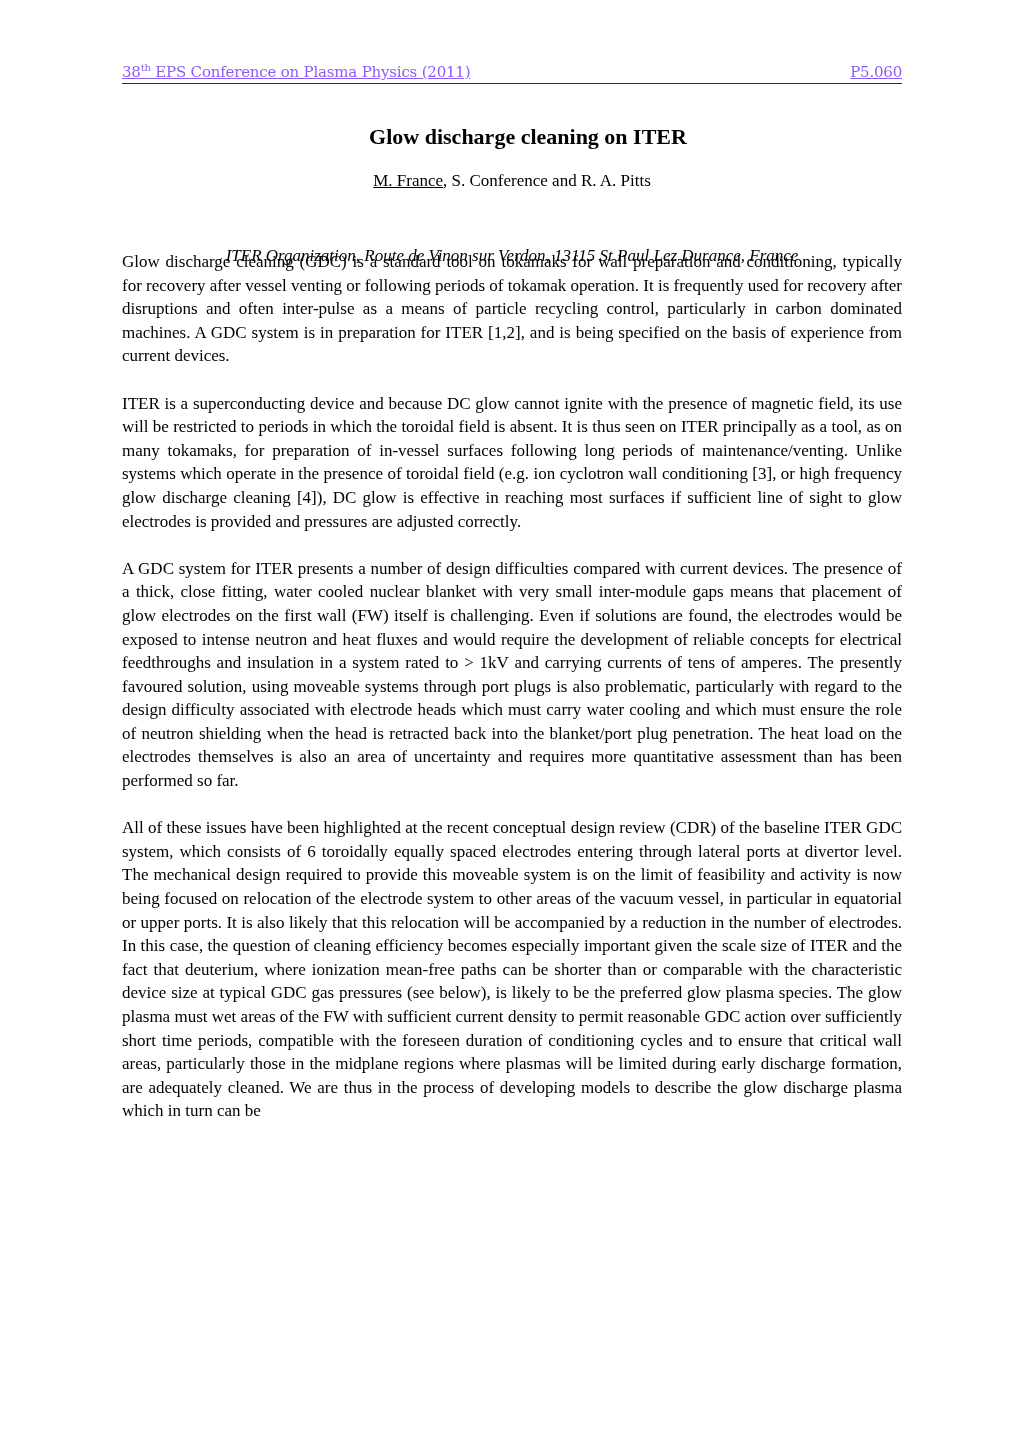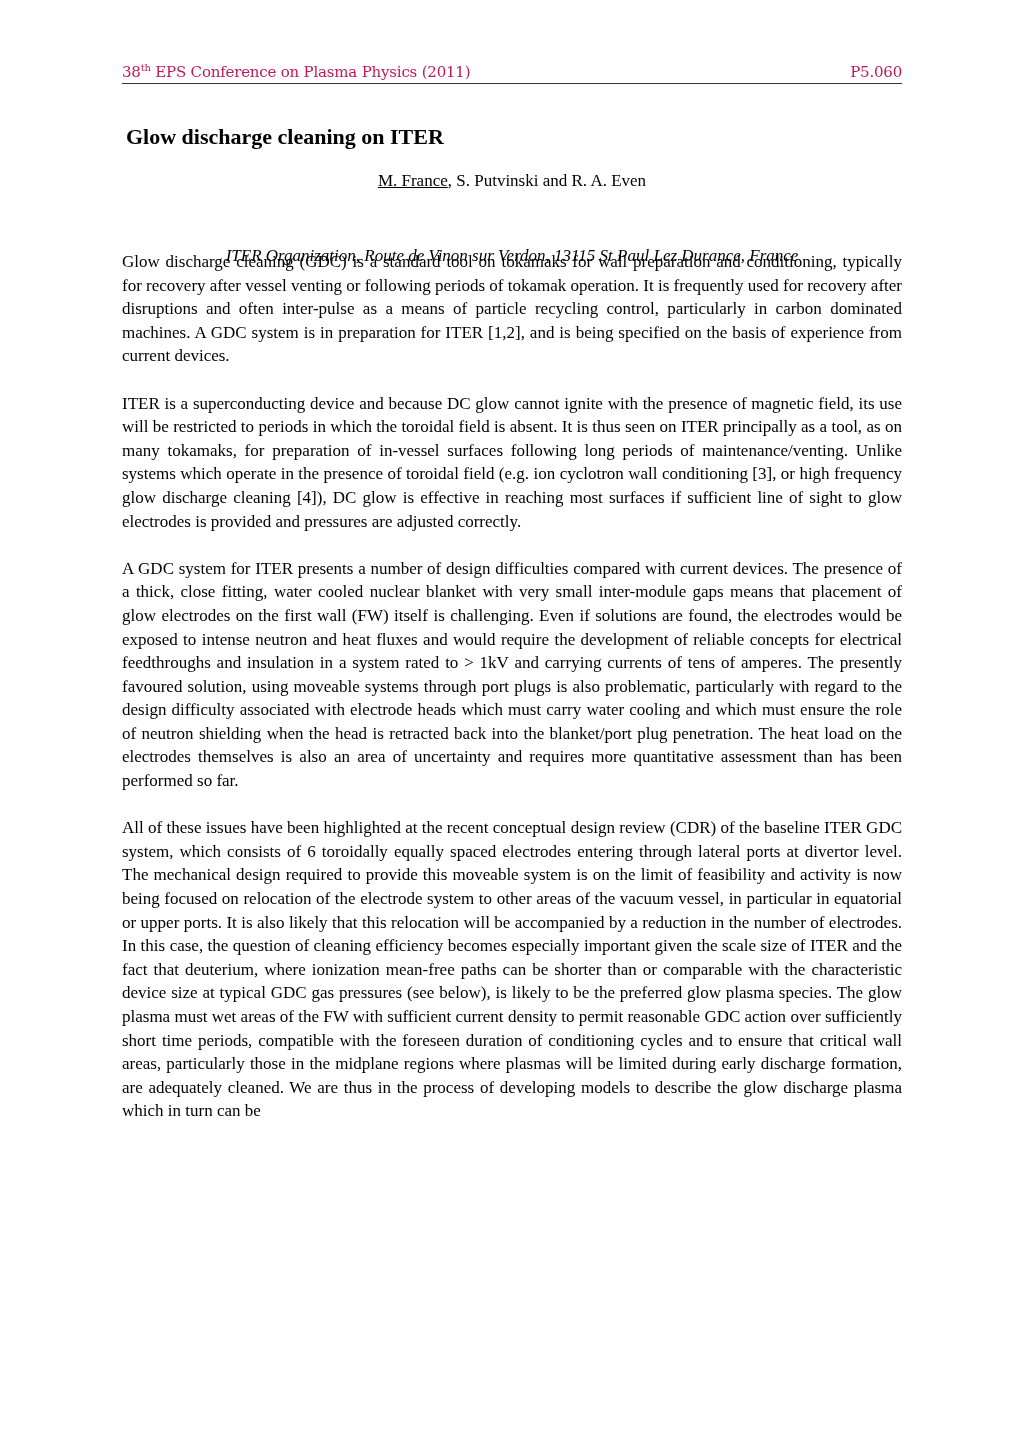--- a/index.html
+++ b/index.html
@@ -1,26 +1,26 @@
 <!DOCTYPE html>
 <html><head>
 <meta charset="utf-8">
 <style>
   html, body { margin: 0; padding: 0; background: #ffffff; }
   body { width: 1020px; height: 1442px; position: relative; overflow: hidden; color: #000; }
   .page { position: absolute; left: 122px; top: 0; width: 780px; }
   .running-header {
     position: absolute; top: 62px; left: 0; width: 780px;
-    font-family: "DejaVu Serif", serif; font-size: 15px; color: #be185d;
+    font-family: "DejaVu Serif", serif; font-size: 15px; color: #8b5cf6;
     display: flex; justify-content: space-between; align-items: baseline;
-    border-bottom: 1.5px solid #333; padding-bottom: 2px; letter-spacing: -0.2px;
+    border-bottom: 1.5px solid #333; padding-bottom: 2px; letter-spacing: -0.2px; text-decoration: underline;
   }
   .running-header sup { font-size: 10px; }
   .title {
-    position: absolute; top: 124px; left: 4px; width: 780px; text-align: left;
+    position: absolute; top: 124px; left: 16px; width: 780px; text-align: center;
     font-family: "Liberation Serif", serif; font-weight: bold; font-size: 22px;
   }
   .authors {
     position: absolute; top: 171px; left: 0; width: 780px; text-align: center;
     font-family: "Liberation Serif", serif; font-size: 17px;
   }
   .authors .presenter { text-decoration: underline; }
   .affiliation {
     position: absolute; top: 210px; left: 0; width: 780px; text-align: center;
     font-family: "Liberation Serif", serif; font-style: italic; font-size: 17px; margin-top: 36px;
@@ -38,21 +38,21 @@
 
 <div class="page">
   <div class="running-header">
     <span><span>38</span><sup>th</sup><span> EPS Conference on Plasma Physics (2011)</span></span>
     <span>P5.060</span>
   </div>
 
   <div class="title">Glow discharge cleaning on ITER</div>
 
   <div class="authors">
-    <span class="presenter">M. France</span><span>, S. Putvinski and R. A. Even</span>
+    <span class="presenter">M. France</span><span>, S. Conference and R. A. Pitts</span>
   </div>
 
   <div class="affiliation">ITER Organization, Route de Vinon sur Verdon, 13115 St Paul Lez Durance, France</div>
 
   <div class="section">
     <p>Glow discharge cleaning (GDC) is a standard tool on tokamaks for wall preparation and conditioning, typically for recovery after vessel venting or following periods of tokamak operation. It is frequently used for recovery after disruptions and often inter-pulse as a means of particle recycling control, particularly in carbon dominated machines. A GDC system is in preparation for ITER [1,2], and is being specified on the basis of experience from current devices.</p>
     <p>ITER is a superconducting device and because DC glow cannot ignite with the presence of magnetic field, its use will be restricted to periods in which the toroidal field is absent. It is thus seen on ITER principally as a tool, as on many tokamaks, for preparation of in-vessel surfaces following long periods of maintenance/venting.  Unlike systems which operate in the presence of toroidal field (e.g. ion cyclotron wall conditioning [3], or high frequency glow discharge cleaning [4]), DC glow is effective in reaching most surfaces if sufficient line of sight to glow electrodes is provided and pressures are adjusted correctly.</p>
     <p>A GDC system for ITER presents a number of design difficulties compared with current devices. The presence of a thick, close fitting, water cooled nuclear blanket with very small inter-module gaps means that placement of glow electrodes on the first wall (FW) itself is challenging. Even if solutions are found, the electrodes would be exposed to intense neutron and heat fluxes and would require the development of reliable concepts for electrical feedthroughs and insulation in a system rated to &gt; 1kV and carrying currents of tens of amperes. The presently favoured solution, using moveable systems through port plugs is also problematic, particularly with regard to the design difficulty associated with electrode heads which must carry water cooling and which must ensure the role of neutron shielding when the head is retracted back into the blanket/port plug penetration. The heat load on the electrodes themselves is also an area of uncertainty and requires more quantitative assessment than has been performed so far.</p>
     <p>All of these issues have been highlighted at the recent conceptual design review (CDR) of the baseline ITER GDC system, which consists of 6 toroidally equally spaced electrodes entering through lateral ports at divertor level. The mechanical design required to provide this moveable system is on the limit of feasibility and activity is now being focused on relocation of the electrode system to other areas of the vacuum vessel, in particular in equatorial or upper ports. It is also likely that this relocation will be accompanied by a reduction in the number of electrodes. In this case, the question of cleaning efficiency becomes especially important given the scale size of ITER and the fact that deuterium, where ionization mean-free paths can be shorter than or comparable with the characteristic device size at typical GDC gas pressures (see below), is likely to be the preferred glow plasma species. The glow plasma must wet areas of the FW with sufficient current density to permit reasonable GDC action over sufficiently short time periods, compatible with the foreseen duration of conditioning cycles and to ensure that critical wall areas, particularly those in the midplane regions where plasmas will be limited during early discharge formation, are adequately cleaned.  We are thus in the process of developing models to describe the glow discharge plasma which in turn can be</p>
   </div>

